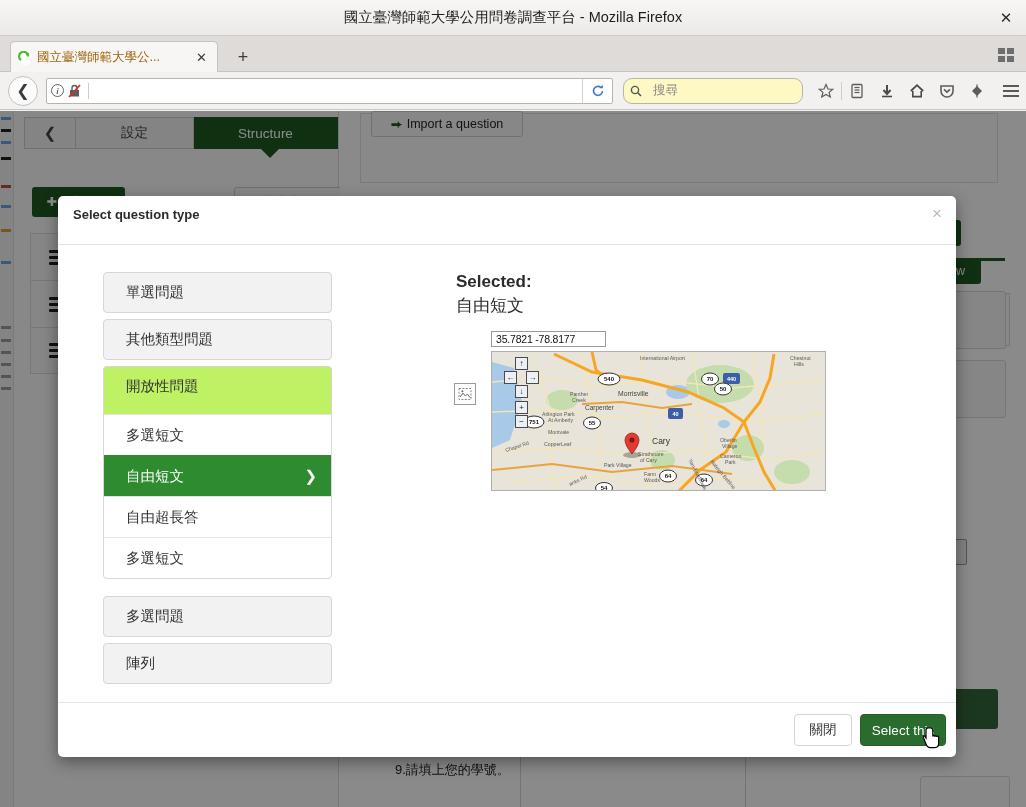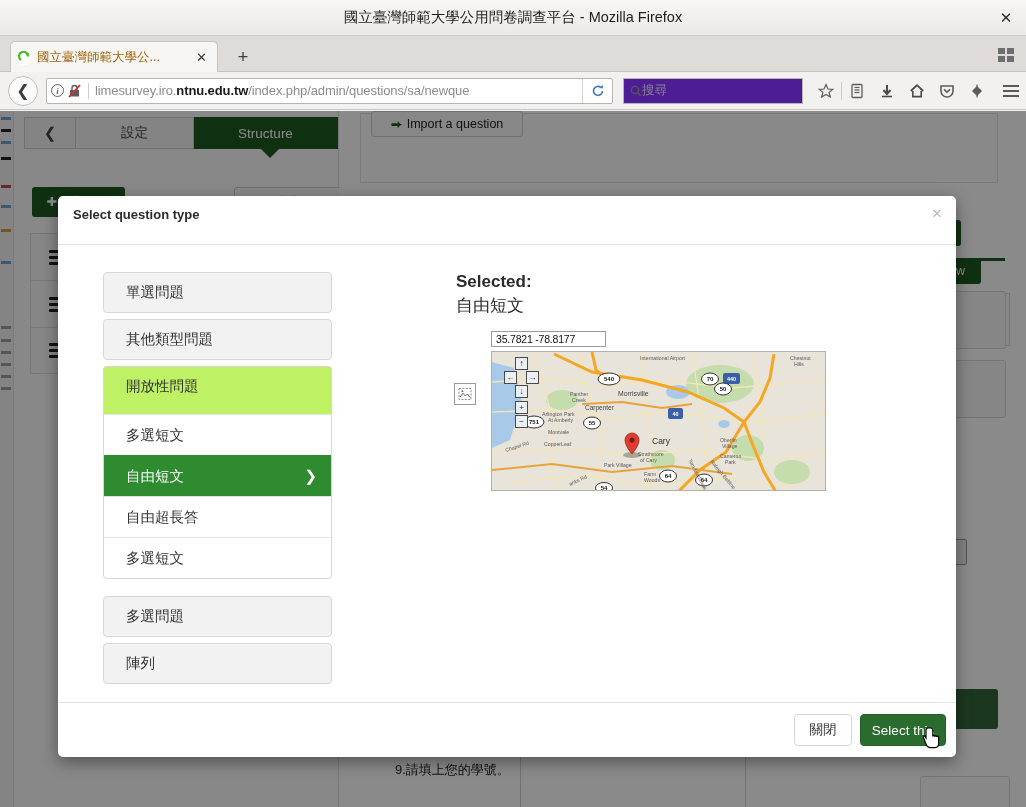--- a/index.html
+++ b/index.html
@@ -90,23 +90,23 @@
   .urltext { font-size:13px; color:#8d8d8d; white-space:nowrap; letter-spacing:-0.1px; }
   .urltext b { color:#1a1a1a; font-weight:bold; }
   .urltext .dim { color:#8d8d8d; }
   .reloadwrap {
     position:absolute; right:0; top:0; bottom:0; width:30px;
     border-left:1px solid #d4d1cf; display:flex;align-items:center;justify-content:center;
     cursor:pointer;
   }
   .reloadwrap svg { display:block; }
   .searchbox {
-    margin-left:10px; width:180px; height:26px; background:#4c1d95;
-    border:1px solid #b7b4b2; border-radius:0;
-    display:flex;align-items:center;padding:0 6px; gap:0; flex:none;
+    margin-left:10px; width:180px; height:26px; background:#fef9c3;
+    border:1px solid #b7b4b2; border-radius:9px;
+    display:flex;align-items:center;padding:0 6px; gap:11px; flex:none;
   }
   .searchbox .sph { font-size:12.5px; color:#888; }
   .navicons { display:flex; align-items:center; gap:0; margin-left:8px; flex:none; }
   .navicons .ico {
     width:30px;height:28px;display:flex;align-items:center;justify-content:center;
     cursor:pointer;
   }
   .navsep { width:1px;height:18px;background:#cfcccb; }
   .hamb { width:30px;height:28px;display:flex;flex-direction:column;justify-content:center;
           align-items:center;gap:3px;cursor:pointer;margin-left:4px; }
@@ -340,21 +340,20 @@
         <div class="infoi">i</div>
         <div class="crossedlock">
           <svg width="13" height="14" viewBox="0 0 13 14">
             <rect x="2" y="6" width="9" height="6.5" fill="#5c5c5c"></rect>
             <path d="M4 6 V4 A2.5 2.5 0 0 1 9 4 V6" fill="none" stroke="#5c5c5c" stroke-width="1.4"></path>
             <line x1="1" y1="13" x2="12" y2="1" stroke="#d92d2d" stroke-width="1.8"></line>
           </svg>
         </div>
       </div>
       <div class="vsep"></div>
-      <div class="urltext"><span class="dim">limesurvey.iro.</span><b>ntnu.edu.tw</b><span class="dim">/index.php/admin/questions/sa/newque</span></div>
       <div class="reloadwrap">
         <svg width="14" height="14" viewBox="0 0 14 14">
           <path d="M11.5 7 A4.5 4.5 0 1 1 9.8 3.4" fill="none" stroke="#3f78c4" stroke-width="1.6"></path>
           <path d="M11.8 0.8 L11.8 4.2 L8.4 4.2 Z" fill="#3f78c4"></path>
         </svg>
       </div>
     </div>
     <div class="searchbox">
       <svg width="12" height="12" viewBox="0 0 12 12">
         <circle cx="5" cy="5" r="3.6" fill="none" stroke="#555" stroke-width="1.4"></circle>

